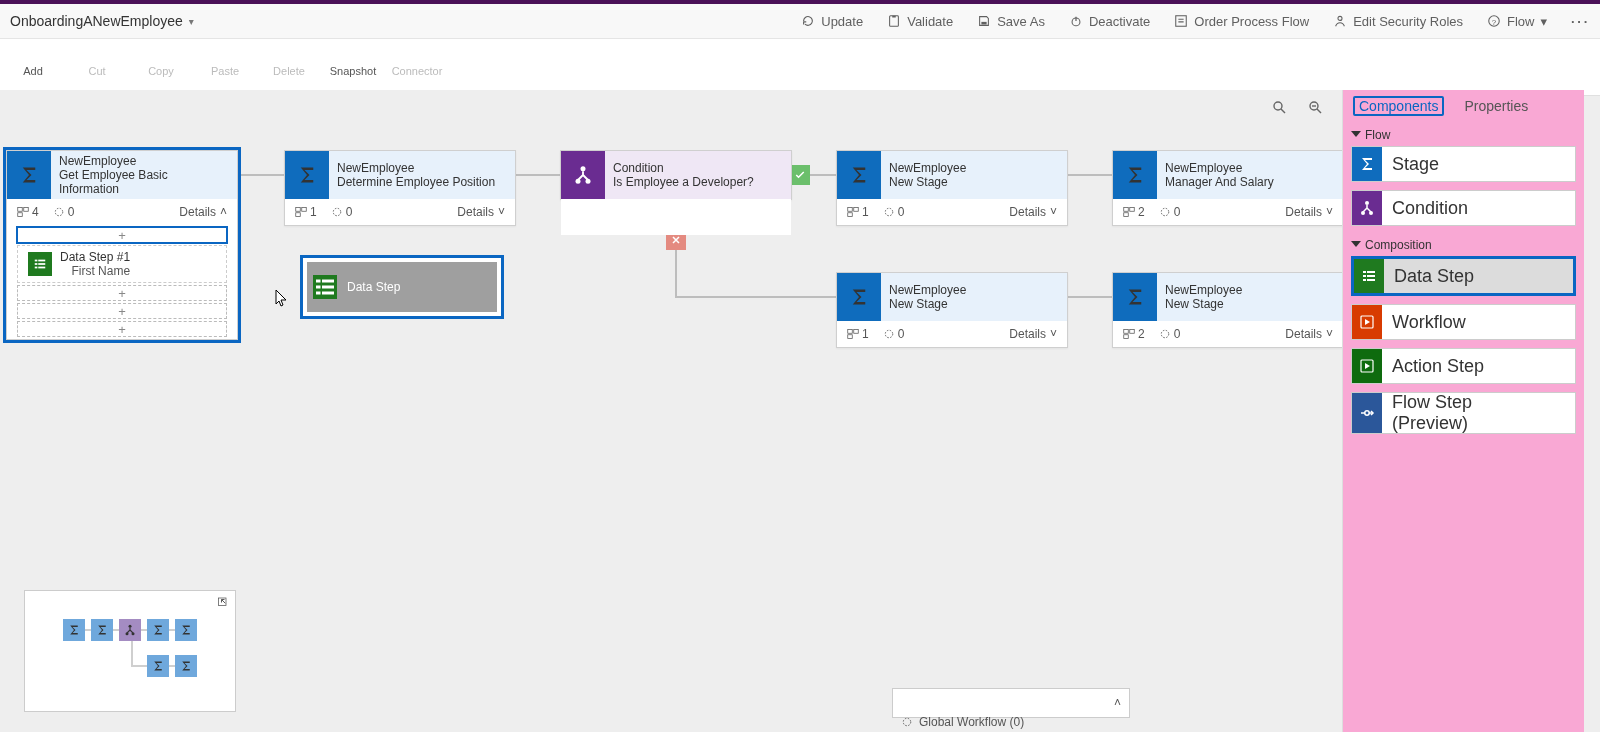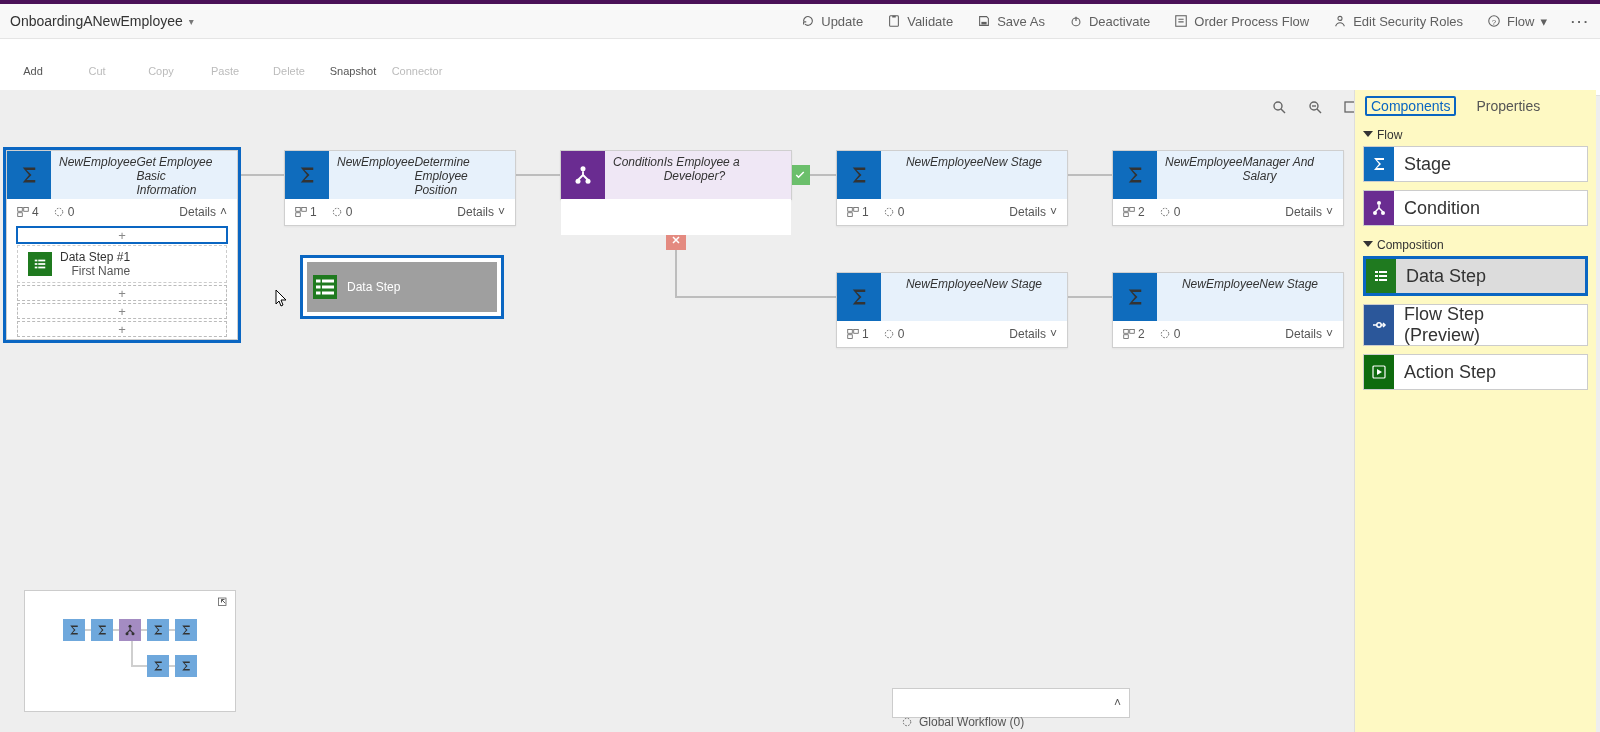--- a/index.html
+++ b/index.html
@@ -62,21 +62,21 @@
   }
   
   .zoom-ctrls {
     position:absolute; top:8px; right:10px; display:flex; gap:18px; align-items:center;
   }
   .zoom-ctrls .zi { width:18px; height:18px; display:flex; align-items:center; justify-content:center; color:#666; cursor:pointer;}
   .zi svg { width:16px; height:16px; }
 
   
   .side {
-    position:absolute; top:90px; right:4px; bottom:0; width:225px; background:#fef9c3; border-left:1px solid #ddd;
+    position:absolute; top:90px; right:16px; bottom:0; width:225px; background:#f9a8d4; border-left:1px solid #ddd;
     padding:4px 8px 8px 8px;
   }
   .tabs { display:flex; gap:16px; padding:2px 2px 6px 2px; font-size:14px;}
   .tab { cursor:pointer; color:#555; padding:2px 4px;}
   .tab.active { color:#0a66c2; border:2px solid #0a66c2; border-radius:2px; padding:0 4px;}
   .group-hdr { font-size:12px; color:#333; margin:6px 0 4px 0; display:flex; align-items:center; gap:4px;}
   .tri { display:inline-block; width:0; height:0; border-left:5px solid transparent; border-right:5px solid transparent; border-top:6px solid #333; transform:translateY(-1px); }
   .comp-list { display:flex; flex-direction:column; gap:8px; }
   .comp-item {
     display:flex; align-items:center; gap:10px;
@@ -97,21 +97,21 @@
   .clabel { font-size:18px; color:#333; }
 
   
   .stage {
     position:absolute; width:230px; background:#fff; border:1px solid #cfcfcf; box-shadow:0 1px 2px rgba(0,0,0,.05);
   }
   .stage .shdr { display:flex; align-items:center; height:48px; }
   .shdr .sicn { width:44px; height:100%; background:#0f6cbd; display:flex; align-items:center; justify-content:center; }
   .shdr.purple .sicn { background:#6a2c91; }
   .sicn svg { width:20px; height:20px; fill:#fff; }
-  .shdr .stxt { flex:1; padding:4px 8px; background:#e7f1fb; height:100%; box-sizing:border-box; display:flex; flex-direction:row; justify-content:center;font-style:italic; }
+  .shdr .stxt { flex:1; padding:4px 8px; background:#e7f1fb; height:100%; box-sizing:border-box; display:flex; flex-direction:column; justify-content:center; }
   .shdr.purple .stxt { background:#efe7f5; }
   .stxt .s1 { font-size:12px; color:#333; }
   .stxt .s2 { font-size:12px; color:#333; }
   .smeta { display:flex; align-items:center; justify-content:space-between; padding:6px 10px; font-size:12px; color:#555;}
   .smeta .left { display:flex; align-items:center; gap:14px;}
   .mico { display:flex; align-items:center; gap:3px; }
   .mico svg { width:12px; height:12px; }
   .details { display:flex; align-items:center; gap:4px; cursor:pointer; }
 
   .stage.expanded { outline:3px solid #0a66c2; outline-offset:0; }
@@ -782,31 +782,39 @@
     </div>
   <div class="comp-list">
     <div class="comp-item selected">
         <div class="cicon green">
           <svg viewBox="0 0 16 16">
             <use href="#list"></use>
           </svg>
         </div>
         <div class="clabel">Data Step</div>
       </div>
+    <div class="comp-item">
+        <div class="cicon orange">
+          <svg viewBox="0 0 16 16">
+            <use href="#play"></use>
+          </svg>
+        </div>
+        <div class="clabel">Workflow</div>
+      </div>
+    <div class="comp-item">
+        <div class="cicon darkgreen">
+          <svg viewBox="0 0 16 16">
+            <use href="#play"></use>
+          </svg>
+        </div>
+        <div class="clabel">Action Step</div>
+      </div>
     <div class="comp-item" style="height:40px">
         <div class="cicon navy">
           <svg viewBox="0 0 16 16">
             <use href="#flow"></use>
           </svg>
         </div>
         <div class="clabel" style="white-space:pre-line">Flow Step
 (Preview)</div>
       </div>
-    <div class="comp-item">
-        <div class="cicon darkgreen">
-          <svg viewBox="0 0 16 16">
-            <use href="#play"></use>
-          </svg>
-        </div>
-        <div class="clabel">Action Step</div>
-      </div>
   </div>
 </div>
 
 </body></html>

